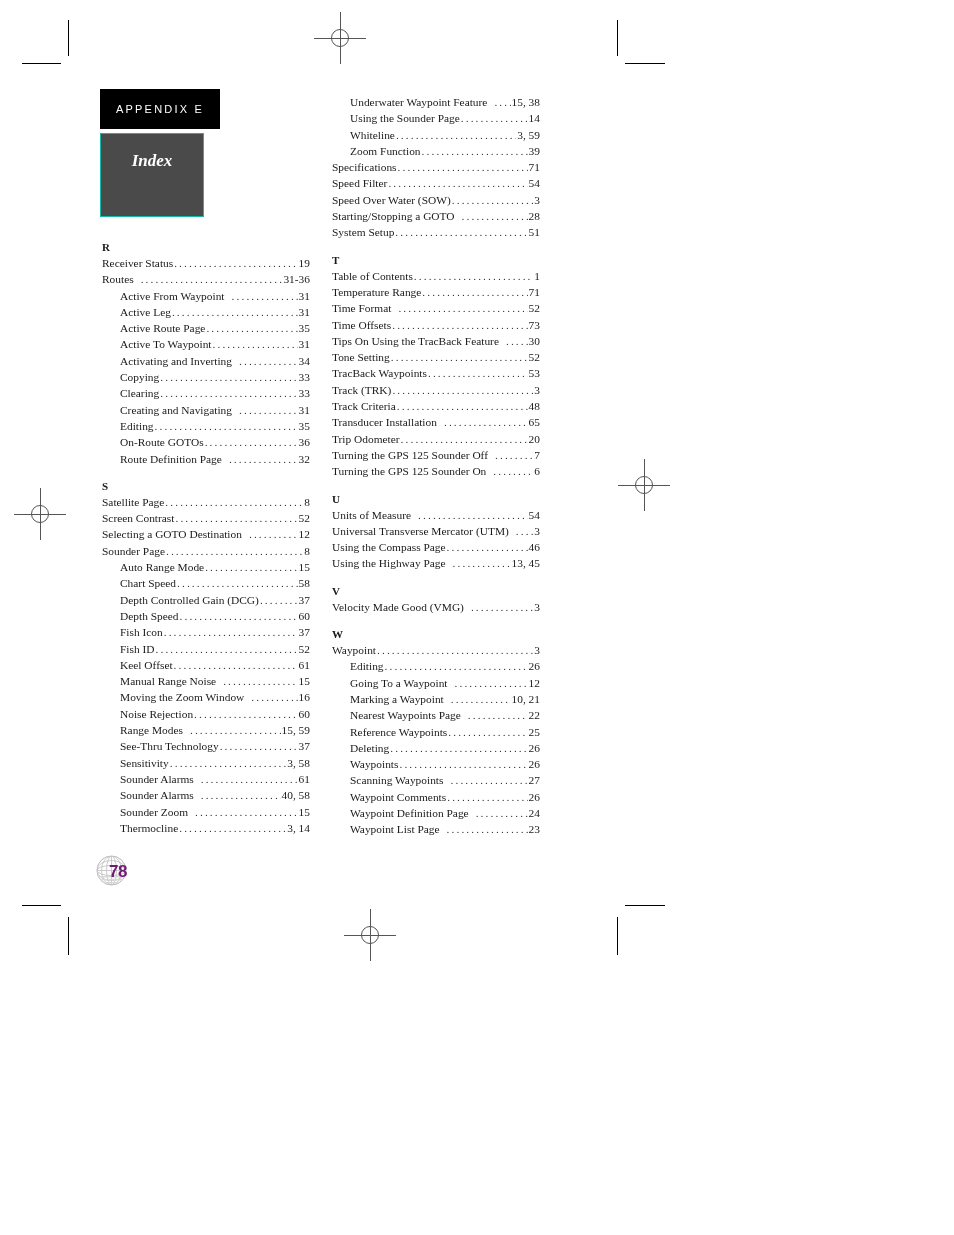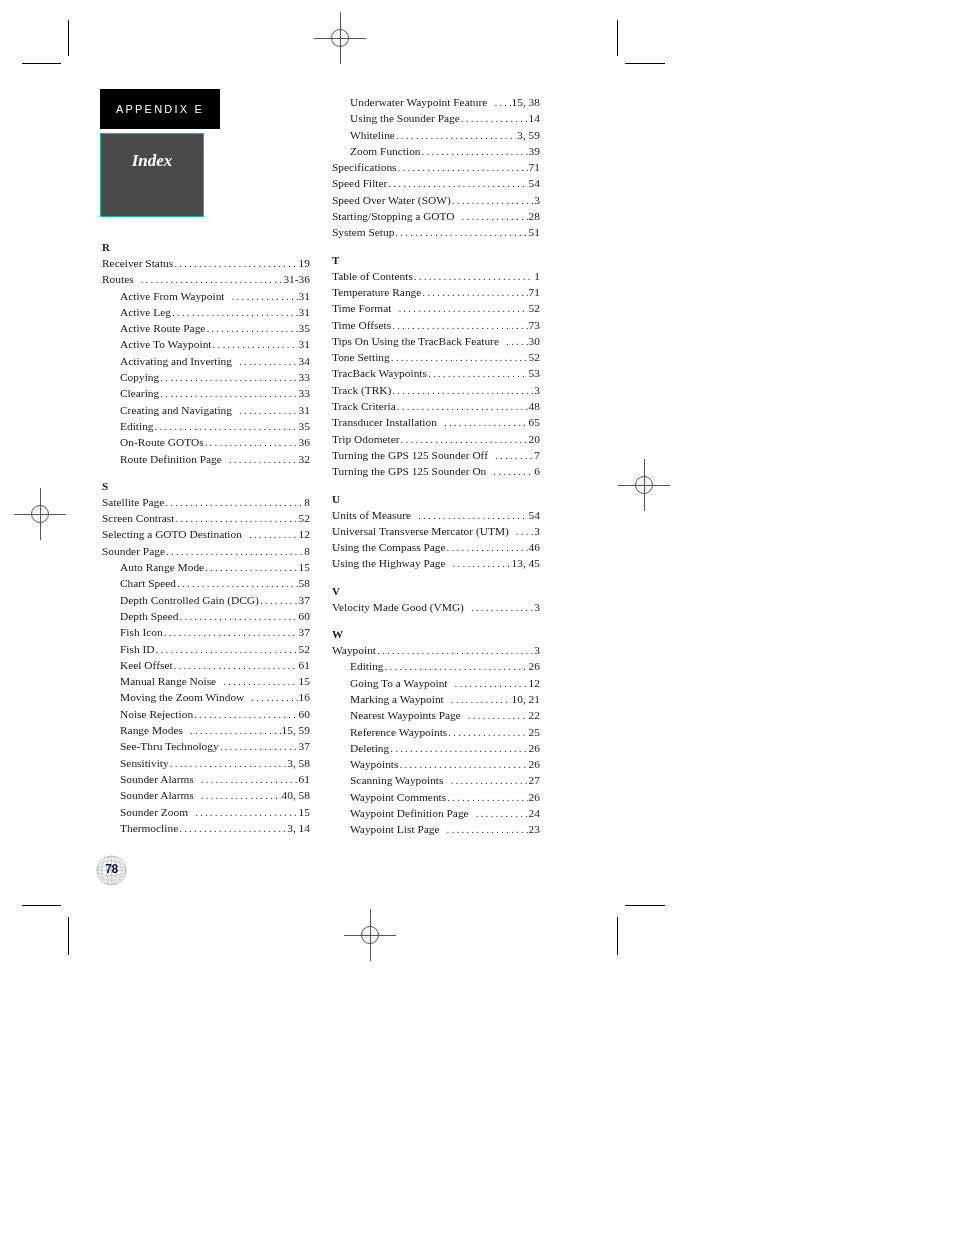--- a/index.html
+++ b/index.html
@@ -122,25 +122,25 @@
     position: absolute;
     left: 96px;
     top: 855px;
     width: 31px;
     height: 31px;
   }
   .page-number .globe { position: absolute; inset: 0; }
   .page-number .pnum {
     position: absolute;
     left: 0; right: 0; top: 7px;
-    text-align: center;
+    text-align: right;
     font-family: "Liberation Sans", "DejaVu Sans", sans-serif;
     font-weight: bold;
-    font-size: 12px;
-    color: #0f172a;
+    font-size: 17px;
+    color: #701a75;
     letter-spacing: -0.5px;
   }
 </style>
 </head>
 <body>
 
 <div id="print-marks">
     <div class="crop-line crop-v" style="left: 68px; top: 20px; height: 36px;"></div>
     <div class="crop-line crop-h" style="left: 22px; top: 63px; width: 39px;"></div>
     <div class="crop-line crop-v" style="left: 617px; top: 20px; height: 36px;"></div>

